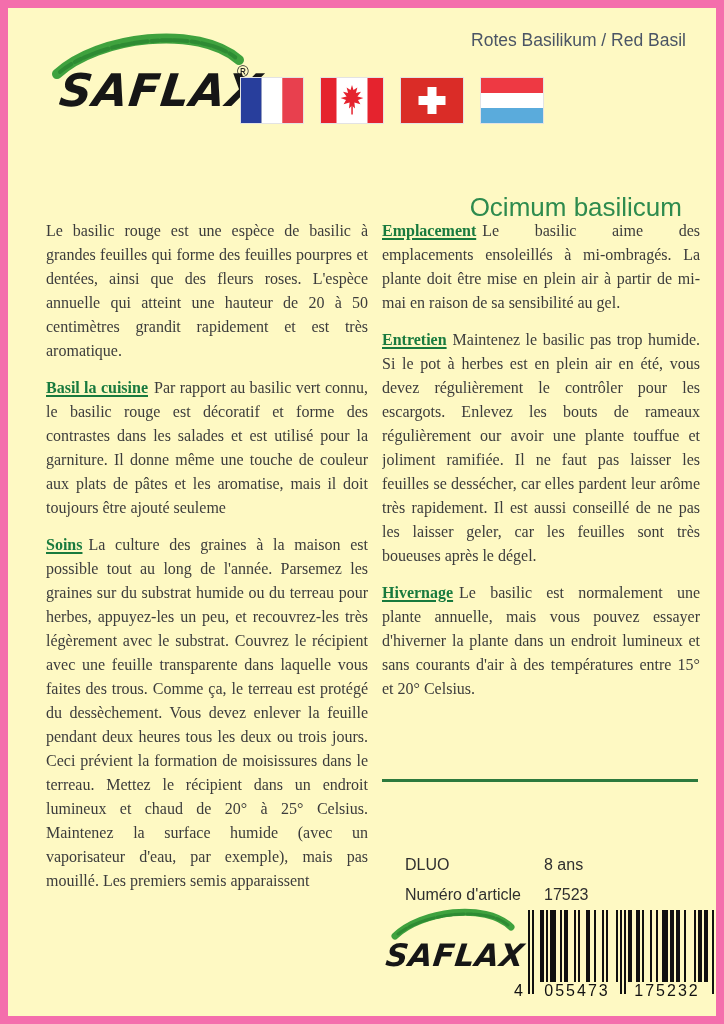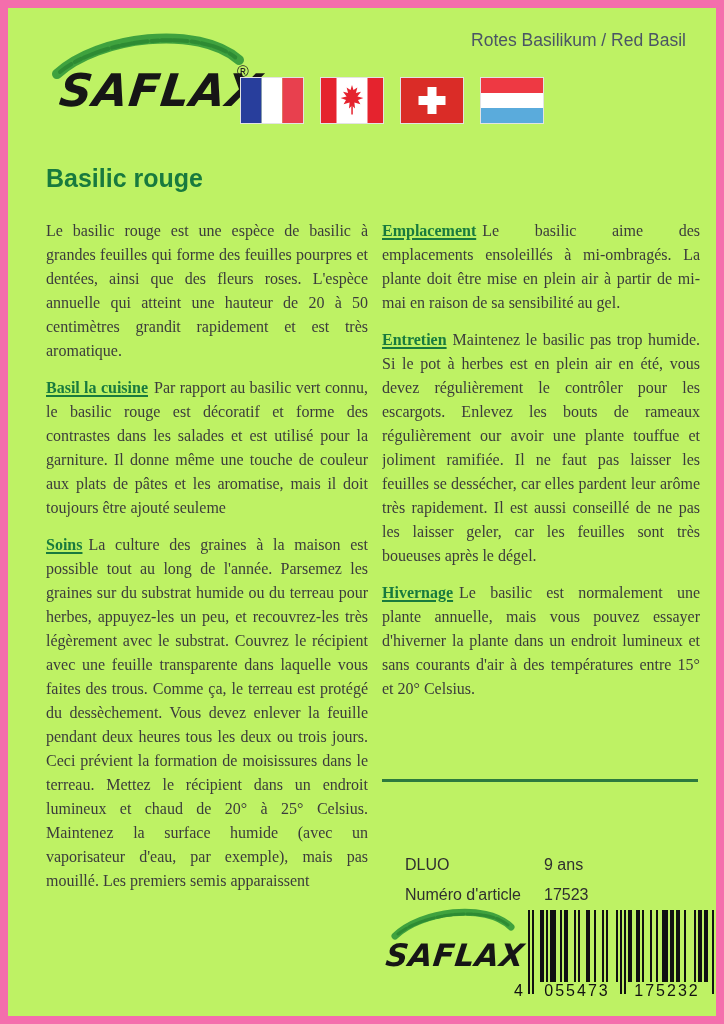--- a/index.html
+++ b/index.html
@@ -1,18 +1,18 @@
 <!DOCTYPE html>
 <html><head>
 <meta charset="utf-8">
 <style>
   html,body{margin:0;padding:0;background:#fff;}
   .page{
     position:relative;width:724px;height:1024px;box-sizing:border-box;
-    border:8px solid #f46eac;background:#bef264;overflow:hidden;
+    border:8px solid #f46eac;background:#fef9c3;overflow:hidden;
     font-family:"Liberation Sans",sans-serif;color:#3c3c3c;
   }
   
   .variety-line{position:absolute;top:22px;right:30px;font-size:17.5px;color:#4b5565;}
   .logo-arc{position:absolute;left:42px;top:20px;}
   .brand-word{
     position:absolute;left:52px;top:60px;font-size:45px;font-weight:700;font-style:italic;
     font-family:"DejaVu Sans",sans-serif;color:#161616;letter-spacing:1px;
     transform:skewX(-7deg);line-height:1;
   }
@@ -85,38 +85,38 @@
       <rect x="26.5" y="9" width="9" height="27" fill="#ffffff"></rect>
       <rect x="17.5" y="18" width="27" height="9" fill="#ffffff"></rect>
     </svg>
     <svg class="flag" viewBox="0 0 62 45">
       <rect x="0" y="0" width="62" height="15" fill="#ee3943"></rect>
       <rect x="0" y="15" width="62" height="15" fill="#ffffff"></rect>
       <rect x="0" y="30" width="62" height="15" fill="#5aabdc"></rect>
     </svg>
   </div>
 
-  <div class="page-title">Basilic rouge</div>
+  <div class="botanical">Ocimum basilicum</div>
 
   <div class="col col-left">
     <p><span>Le basilic rouge est une espèce de basilic à grandes feuilles qui forme des feuilles pourpres et dentées, ainsi que des fleurs roses. L'espèce annuelle qui atteint une hauteur de 20 à 50 centimètres grandit rapidement et est très aromatique.</span></p>
     <p><span class="shead">Basil la cuisine</span><span>Par rapport au basilic vert connu, le basilic rouge est décoratif et forme des contrastes dans les salades et est utilisé pour la garniture. Il donne même une touche de couleur aux plats de pâtes et les aromatise, mais il doit toujours être ajouté seuleme</span></p>
     <p><span class="shead">Soins</span><span>La culture des graines à la maison est possible tout au long de l'année. Parsemez les graines sur du substrat humide ou du terreau pour herbes, appuyez-les un peu, et recouvrez-les très légèrement avec le substrat. Couvrez le récipient avec une feuille transparente dans laquelle vous faites des trous. Comme ça, le terreau est protégé du dessèchement. Vous devez enlever la feuille pendant deux heures tous les deux ou trois jours. Ceci prévient la formation de moisissures dans le terreau. Mettez le récipient dans un endroit lumineux et chaud de 20° à 25° Celsius. Maintenez la surface humide (avec un vaporisateur d'eau, par exemple), mais pas mouillé. Les premiers semis apparaissent</span></p>
   </div>
 
   <div class="col col-right">
     <p><span class="shead">Emplacement</span><span>Le basilic aime des emplacements ensoleillés à mi-ombragés. La plante doit être mise en plein air à partir de mi-mai en raison de sa sensibilité au gel.</span></p>
     <p><span class="shead">Entretien</span><span>Maintenez le basilic pas trop humide. Si le pot à herbes est en plein air en été, vous devez régulièrement le contrôler pour les escargots. Enlevez les bouts de rameaux régulièrement our avoir une plante touffue et joliment ramifiée. Il ne faut pas laisser les feuilles se dessécher, car elles pardent leur arôme très rapidement. Il est aussi conseillé de ne pas les laisser geler, car les feuilles sont très boueuses après le dégel.</span></p>
     <p><span class="shead">Hivernage</span><span>Le basilic est normalement une plante annuelle, mais vous pouvez essayer d'hiverner la plante dans un endroit lumineux et sans courants d'air à des températures entre 15° et 20° Celsius.</span></p>
   </div>
 
   <div class="divider"></div>
 
   <div class="meta-label row-dluo">DLUO</div>
-  <div class="meta-value row-dluo">9 ans</div>
+  <div class="meta-value row-dluo">8 ans</div>
   <div class="meta-label row-article">Numéro d'article</div>
   <div class="meta-value row-article">17523</div>
 
   <svg class="logo-arc-small" width="126" height="36" viewBox="0 0 126 36">
     <path d="M5,31 C31,6 95,-3 121,22" fill="none" stroke="#3fa23e" stroke-width="7" stroke-linecap="round"></path>
     <path d="M8,29 C34,8 96,1 118,20" fill="none" stroke="#2e8b33" stroke-width="3" stroke-linecap="round" stroke-dasharray="10 3 5 2 8 2"></path>
   </svg>
   <div class="brand-word-small">SAFLAX</div>
 
   <div class="barcode">

